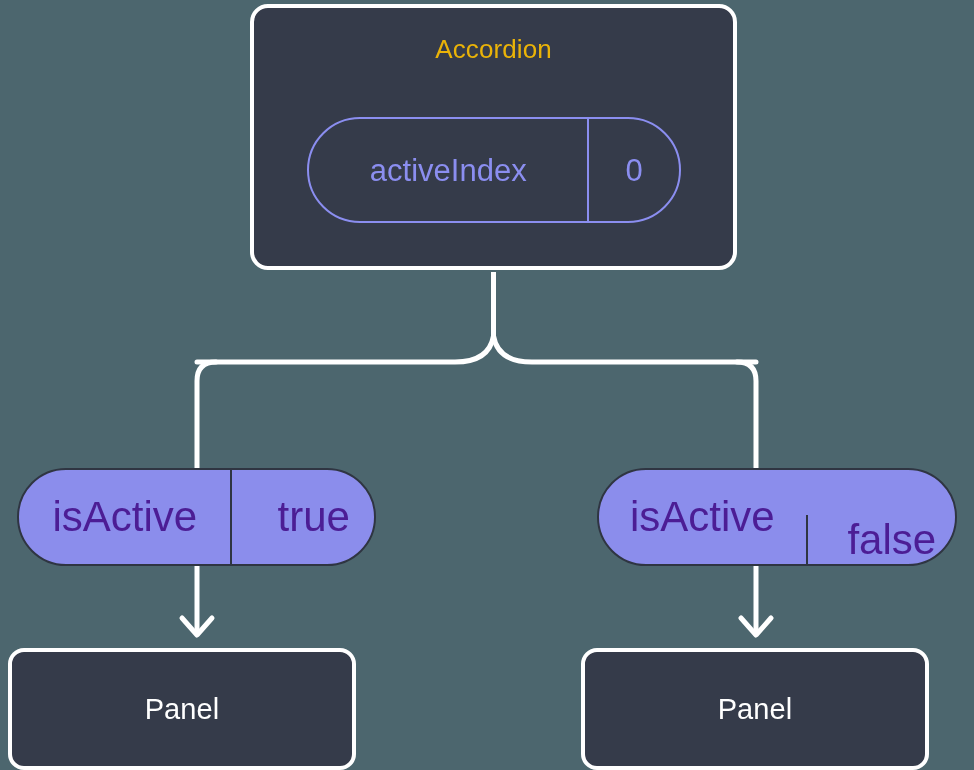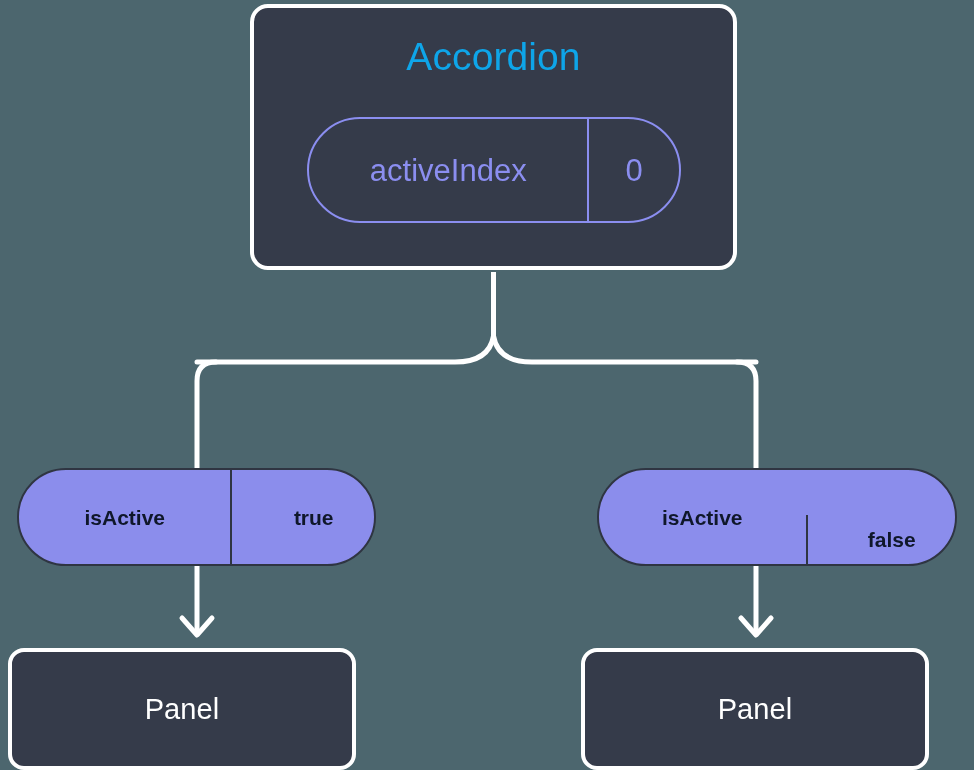--- a/index.html
+++ b/index.html
@@ -42,22 +42,22 @@
   .node-root {
     left: 250px;
     top: 4px;
     width: 487px;
     height: 266px;
     justify-content: flex-start;
     padding-top: 26px;
   }
 
   .node-title {
-    color: #0ea5e9;
-    font-size: 39px;
+    color: #eab308;
+    font-size: 26px;
     font-weight: 500;
     letter-spacing: 0.1px;
     line-height: 1.2;
   }
 
   .node-panel {
     width: 348px;
     height: 122px;
     justify-content: center;
     border-radius: 16px;
@@ -104,23 +104,23 @@
     border-left: 2px solid #8b8ef0;
   }
 
   
   .pill-filled {
     background: #8b8dec;
     border: 2px solid #2f3542;
   }
   .pill-filled .pill-key,
   .pill-filled .pill-val {
-    color: #0f172a;
-    font-size: 21px;
-    font-weight: 700;
+    color: #4c1d95;
+    font-size: 42px;
+    font-weight: 400;
   }
   .pill-filled .pill-val {
     border-left: 2px solid #2f3542;
     padding-left: 21px;
   }
 
   
   .pill-root {
     left: 307px;
     top: 117px;

